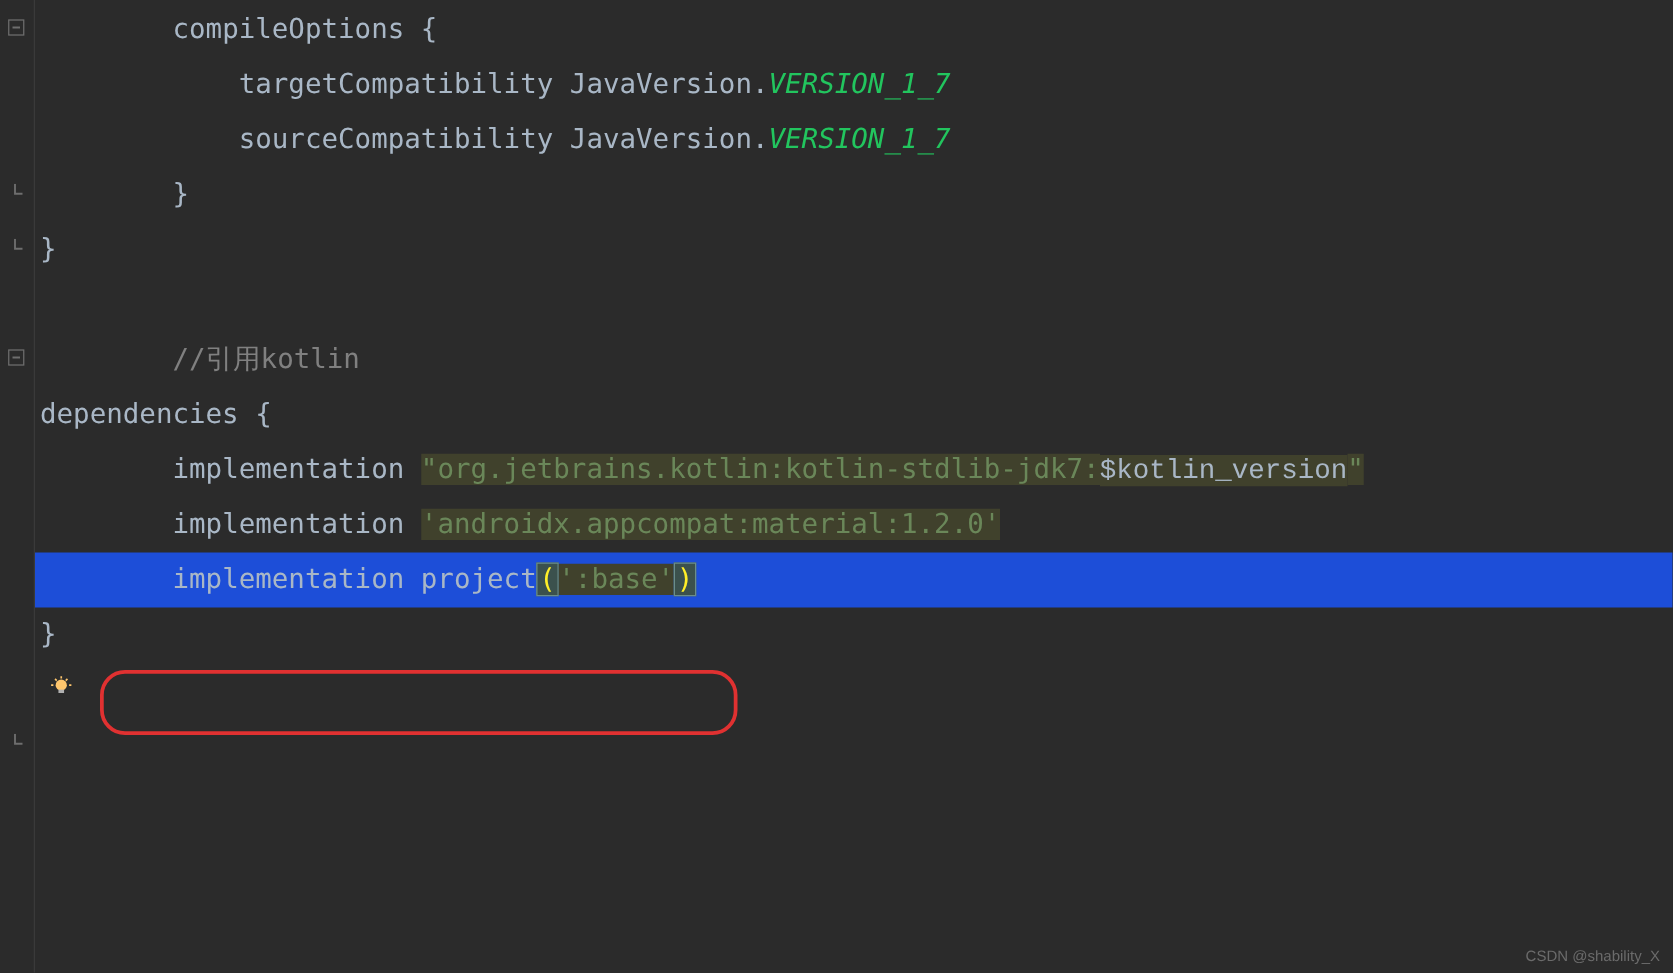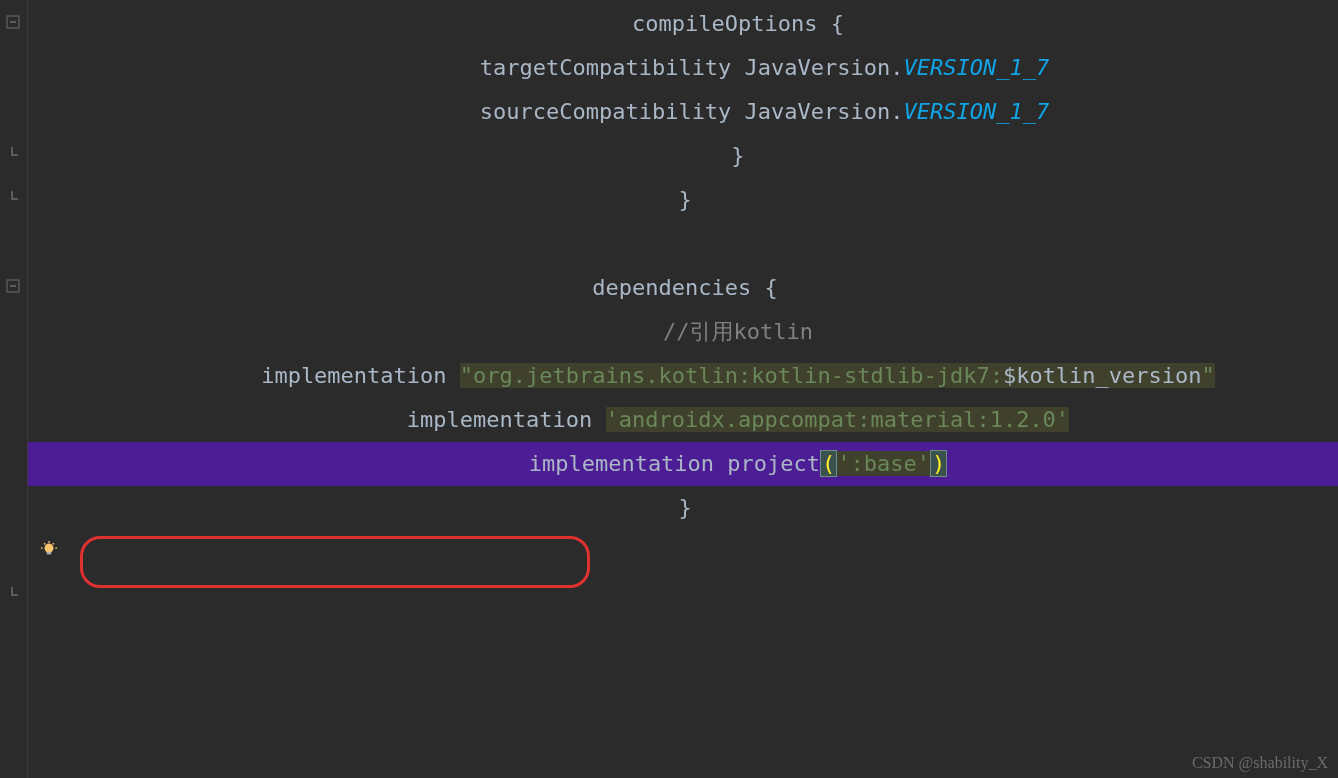--- a/index.html
+++ b/index.html
@@ -10,21 +10,20 @@
     color: #a9b7c6;
     overflow: hidden;
     width: 1338px;
     height: 778px;
     position: relative;
   }
   .editor {
     display: flex;
     width: 100%;
     height: 100%;
-    text-align: center;
   }
   .gutter {
     width: 28px;
     background: #2b2b2b;
     border-right: 1px solid #3a3a3a;
     flex-shrink: 0;
     position: relative;
   }
   .gutter-mark {
     position: absolute;
@@ -43,43 +42,43 @@
     position: relative;
   }
   .line {
     height: 44px;
     line-height: 44px;
     white-space: pre;
     position: relative;
     padding-left: 4px;
   }
   .line.current {
-    background: #4c1d95;
+    background: #1d4ed8;
   }
   .ind { display: inline-block; }
 
   .tok-default { color: #a9b7c6; }
-  .tok-enum { color: #0ea5e9; font-style: italic; }
+  .tok-enum { color: #22c55e; font-style: italic; }
   .tok-comment { color: #808080; }
   .tok-string-hl { color: #6a8759; background: #40412c; }
-  .tok-var-hl { color: #a9b7c6; background: #40412c; }
+  .tok-var-hl { color: #a9b7c6; background: #40412c; font-family: Liberation Mono, monospace; }
   .tok-paren-match { background: #3b514d; color: #ffef28; border: 1px solid #6b8e8a; padding: 0 1px; margin: -1px 0; }
 
   .annot-box {
     position: absolute;
     border: 3px solid #e03131;
     border-radius: 20px;
     pointer-events: none;
   }
   .watermark {
     position: absolute;
     bottom: 6px;
     right: 10px;
-    font-size: 16px;
-    font-family: Liberation Serif, serif;
+    font-size: 12px;
+    font-family: Liberation Sans, sans-serif;
     color: #6b6b6b;
   }
 </style>
 </head>
 <body>
 
 <div class="editor">
   <div class="gutter" id="gutter">
       <div class="gutter-mark fold-icon" style="top: 13px;">
         <svg width="14" height="14" viewBox="0 0 14 14">
@@ -116,22 +115,22 @@
         </svg>
       </div>
     </div>
   <div class="code" id="code">
       <div class="line"><span class="ind">        </span><span class="tok-default">compileOptions </span><span class="tok-default">{</span></div>
       <div class="line"><span class="ind">            </span><span class="tok-default">targetCompatibility JavaVersion.</span><span class="tok-enum">VERSION_1_7</span></div>
       <div class="line"><span class="ind">            </span><span class="tok-default">sourceCompatibility JavaVersion.</span><span class="tok-enum">VERSION_1_7</span></div>
       <div class="line"><span class="ind">        </span><span class="tok-default">}</span></div>
       <div class="line"><span class="ind"></span><span class="tok-default">}</span></div>
       <div class="line"><span class="ind"></span></div>
+      <div class="line"><span class="ind">        </span><span class="tok-comment">//引用kotlin</span></div>
       <div class="line"><span class="ind"></span><span class="tok-default">dependencies </span><span class="tok-default">{</span></div>
-      <div class="line"><span class="ind">        </span><span class="tok-comment">//引用kotlin</span></div>
       <div class="line"><span class="ind">        </span><span class="tok-default">implementation </span><span class="tok-string-hl">"org.jetbrains.kotlin:kotlin-stdlib-jdk7:</span><span class="tok-var-hl">$kotlin_version</span><span class="tok-string-hl">"</span></div>
       <div class="line"><span class="ind">        </span><span class="tok-default">implementation </span><span class="tok-string-hl">'androidx.appcompat:material:1.2.0'</span></div>
       <div class="line current"><span class="ind">        </span><span class="tok-default">implementation project</span><span class="tok-paren-match">(</span><span class="tok-string-hl">':base'</span><span class="tok-paren-match">)</span></div>
       <div class="line"><span class="ind"></span><span class="tok-default">}</span></div>
     </div>
 </div>
 
 <div class="annot-box" id="annot" style="top: 536px; left: 80px; width: 510px; height: 52px;"></div>
 
 <div class="watermark">CSDN @shability_X</div>

